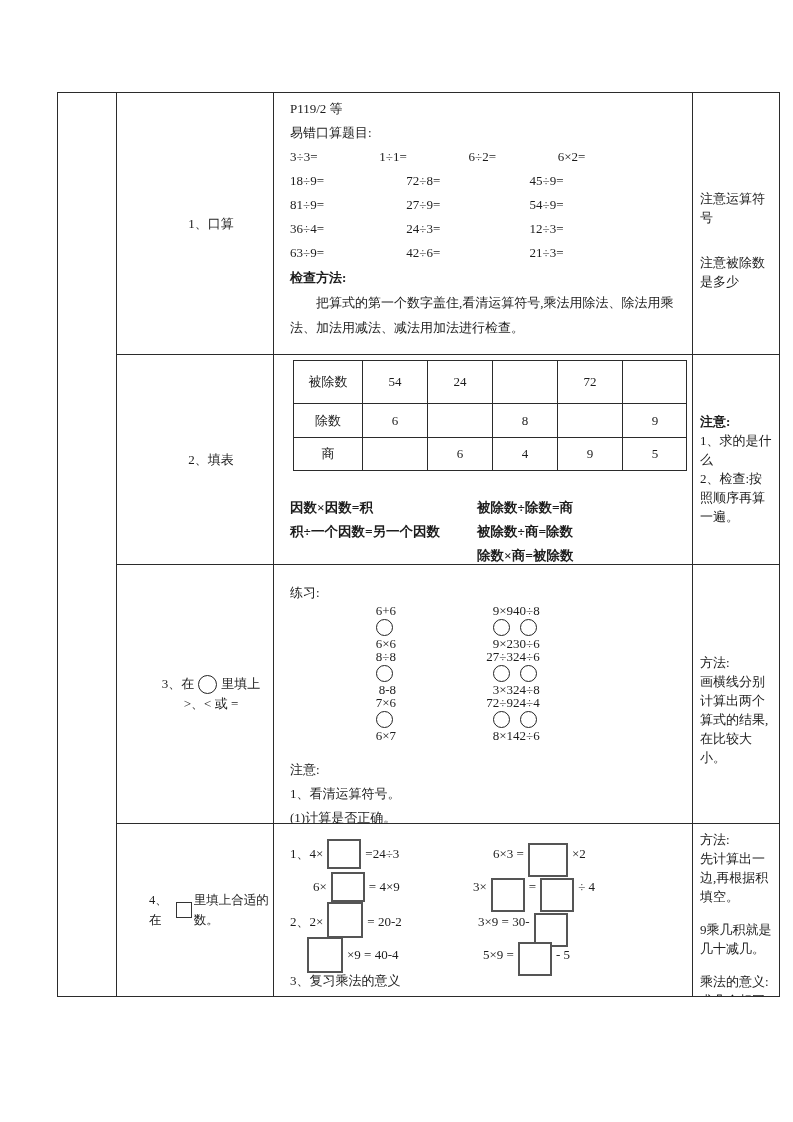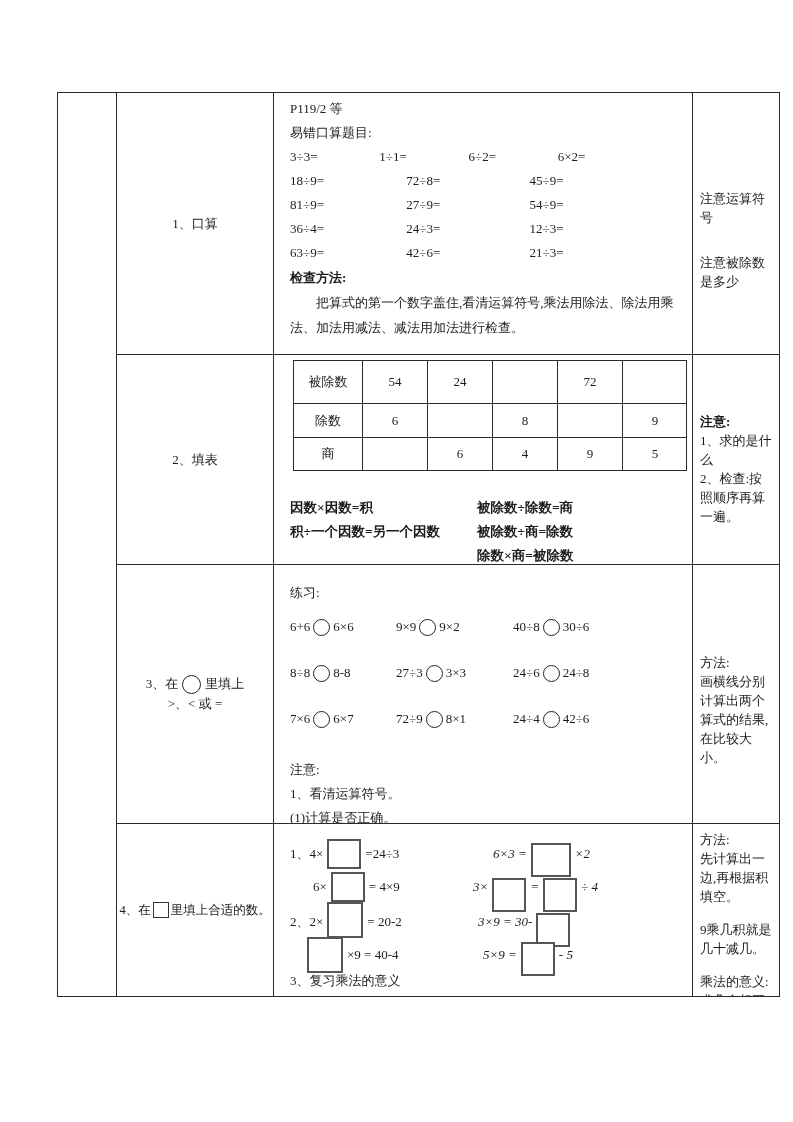--- a/index.html
+++ b/index.html
@@ -11,21 +11,21 @@
   .main-table{
     position:absolute;left:57px;top:92px;width:723px;height:905px;
     display:grid;grid-template-columns:58px 157px 419px 1fr;
     grid-template-rows:261px 210px 259px 1fr;
     border:1px solid #2b2b2b;box-sizing:border-box;
   }
   .cell{box-sizing:border-box;overflow:hidden;}
   .bl{border-left:1px solid #2b2b2b;}
   .bt{border-top:1px solid #2b2b2b;}
   .col-a{grid-column:1;grid-row:1/5;}
-  .label-cell{grid-column:2;display:flex;flex-direction:column;align-items:center;justify-content:center;text-align:center;font-size:13px;line-height:20px;}
+  .label-cell{grid-column:2;display:flex;flex-direction:column;align-items:center;justify-content:center;text-align:left;font-size:13px;line-height:20px;padding-left:32px;}
   .content-cell{grid-column:3;font-size:13px;padding:4px 6px 0 16px;}
   .note-cell{grid-column:4;font-size:13px;line-height:19px;padding:0 4px 0 7px;}
   .r1{grid-row:1}.r2{grid-row:2}.r3{grid-row:3}.r4{grid-row:4}
 
   
   .pline{height:24px;line-height:24px;white-space:nowrap;}
   .c4{display:inline-block;width:86px;}
   .c3a{display:inline-block;width:113px;}
   .c3b{display:inline-block;width:120px;}
   .check-title{height:25px;line-height:25px;font-weight:bold;}
@@ -40,33 +40,33 @@
   .ft-cell:nth-child(6n+1){border-left:none;}
   .ft-cell:nth-child(-n+6){border-top:none;}
   .formulas{display:flex;margin-top:25px;font-weight:bold;font-size:13.5px;line-height:24px;}
   .f-col1{width:187px;}
   .note-r2{padding-top:57px;}
   .b{font-weight:bold;}
 
   
   .practice-title{height:22px;line-height:22px;margin-top:13px;}
   .cmp-line{height:46px;display:flex;align-items:center;}
-  .cmp{display:flex;align-items:center;white-space:nowrap;}
+  .cmp{display:flex;align-items:flex-end;white-space:nowrap;flex-direction:column;}
   .cmp.w1{width:106px;}
   .cmp.w2{width:117px;}
   .circle{width:15px;height:15px;border:1px solid #222;border-radius:50%;margin:0 3px;flex:none;background:#fff;}
   .circle.lg{width:17px;height:17px;margin:0 4px;}
   .note3{margin-top:16px;line-height:24px;}
   .sub1{display:inline-block;width:198px;}
   .note-r3{padding-top:88px;}
 
   
   .eq-row{display:flex;align-items:center;white-space:nowrap;}
   .eq-left{display:flex;align-items:center;box-sizing:border-box;flex:none;}
-  .eq-right{display:flex;align-items:center;font-style:italic;}
+  .eq-right{display:flex;align-items:center;}
   .h1{height:32px;margin-top:10px}.h2{height:34px}.h3{height:36px}.h4{height:30px}.h5{height:22px}.h6{height:34px}
   .lw1{width:203px}.lw2{width:183px;padding-left:23px}.lw3{width:188px}.lw4{width:193px;padding-left:13px}.lw6{width:188px}
   .box{width:30px;height:26px;border:2px solid #555;margin:0 4px;flex:none;background:#fff;position:relative;}
   .bx-b{width:36px;height:30px;}
   .bx-sq{width:30px;height:30px;}
   .bx-t{width:32px;height:32px;}
   .dn4{top:4px}.dn6{top:6px}.dn8{top:8px}.up2{top:-2px}.dn2{top:2px}
   .box-s{width:14px;height:14px;border:1px solid #333;margin:0 2px;flex:none;display:inline-block;vertical-align:-2px;background:#fff;}
   .note-r4{padding-top:6px;}
   .nb{margin-top:14px;}

